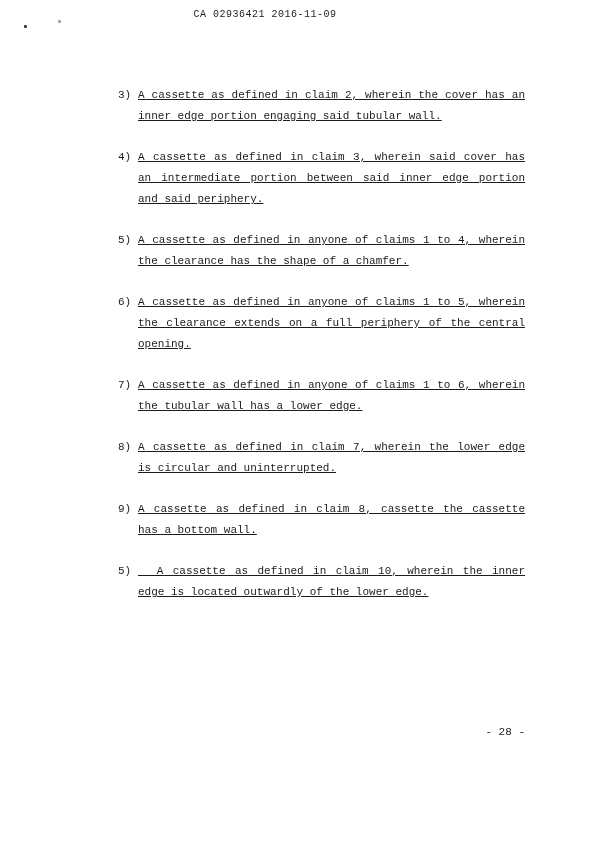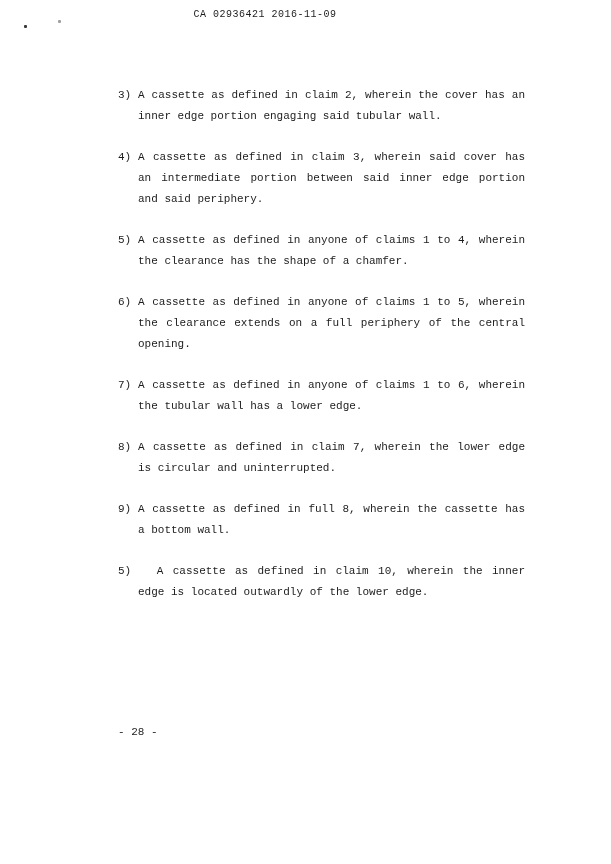--- a/index.html
+++ b/index.html
@@ -42,27 +42,28 @@
   }
   .claim-num {
     flex: 0 0 20px;
     width: 20px;
     white-space: nowrap;
   }
   .claim-text {
     flex: 0 0 387px;
     width: 387px;
     text-align: justify;
+    text-decoration: underline;
   }
   .page-number {
     position: absolute;
     top: 726px;
     left: 118px;
     width: 407px;
-    text-align: left;
+    text-align: right;
     font-size: 11px;
     white-space: pre;
   }
   .speck {
     position: absolute;
     border-radius: 1px;
   }
   .speck-dark {
     left: 24px;
     top: 25px;
@@ -114,21 +115,21 @@
     <span class="claim-text">A cassette as defined in anyone of claims 1 to 6, wherein the tubular wall has a lower edge.</span>
   </div>
 
   <div class="claim">
     <span class="claim-num">8)</span>
     <span class="claim-text">A cassette as defined in claim 7, wherein the lower edge is circular and uninterrupted.</span>
   </div>
 
   <div class="claim">
     <span class="claim-num">9)</span>
-    <span class="claim-text">A cassette as defined in full 8, wherein the cassette has a bottom wall.</span>
+    <span class="claim-text">A cassette as defined in claim 8, cassette the cassette has a bottom wall.</span>
   </div>
 
 
   <div class="claim">
     <span class="claim-num">5)</span>
     <span class="claim-text">&nbsp;&nbsp;A cassette as defined in claim 10, wherein the inner edge is located outwardly of the lower edge.</span>
   </div>
 </div>
 
   <div class="page-number">- 28 -</div>

